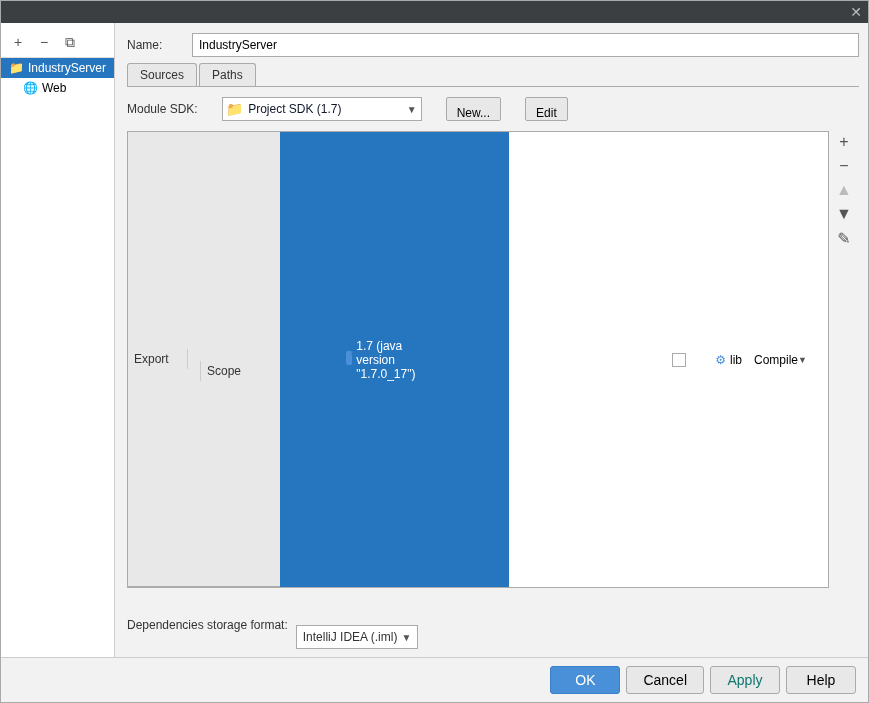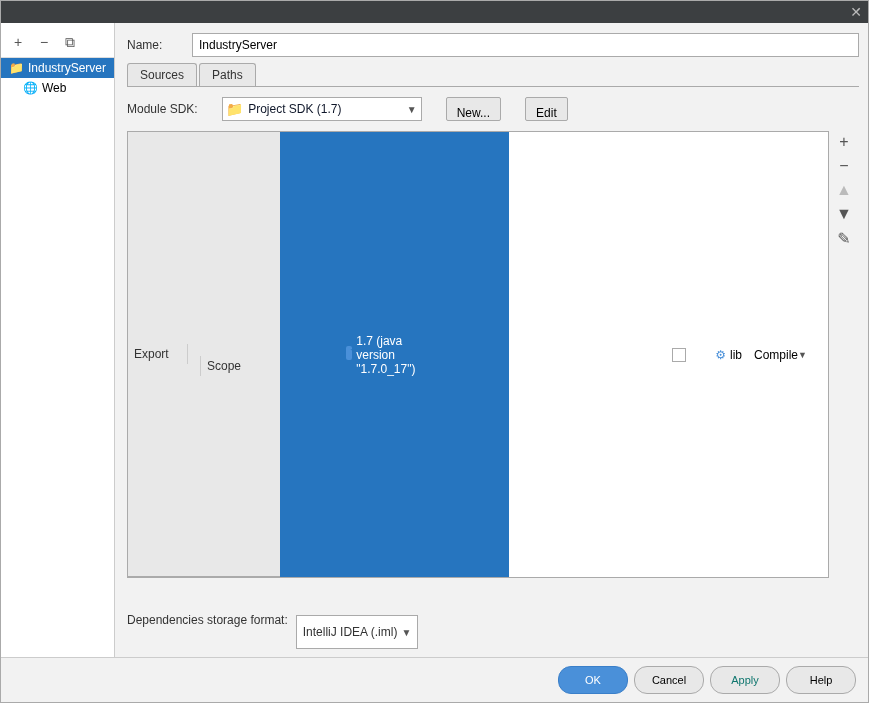--- a/index.html
+++ b/index.html
@@ -361,22 +361,22 @@
     .storage-label {
       font-size: 12px;
       color: #333;
     }
 
     .storage-dropdown {
       display: flex;
       align-items: center;
       border: 1px solid #aaa;
       background: #fff;
-      height: 16px;
-      padding: 16px 6px;
+      height: 24px;
+      padding: 7px 6px;
       cursor: pointer;
       gap: 4px;
       margin-top: 25px;
     }
 
     .storage-dropdown-text {
       font-size: 12px;
       color: #333;
     }
 
@@ -391,25 +391,25 @@
       border-top: 1px solid #ccc;
       padding: 8px 12px;
       display: flex;
       justify-content: flex-end;
       gap: 6px;
     }
 
     .bottom-btn {
       height: 28px;
       padding: 4px 16px;
-      font-size: 11px;
+      font-size: 14px;
       border: 1px solid #aaa;
       background: #e8e8e8;
       cursor: pointer;
-      border-radius: 13px;
+      border-radius: 3px;
       min-width: 70px;
     }
 
     .bottom-btn.primary {
       background: #4a90d9;
       color: #fff;
       border-color: #3a7fc9;
     }
 
     .bottom-btn.disabled {

